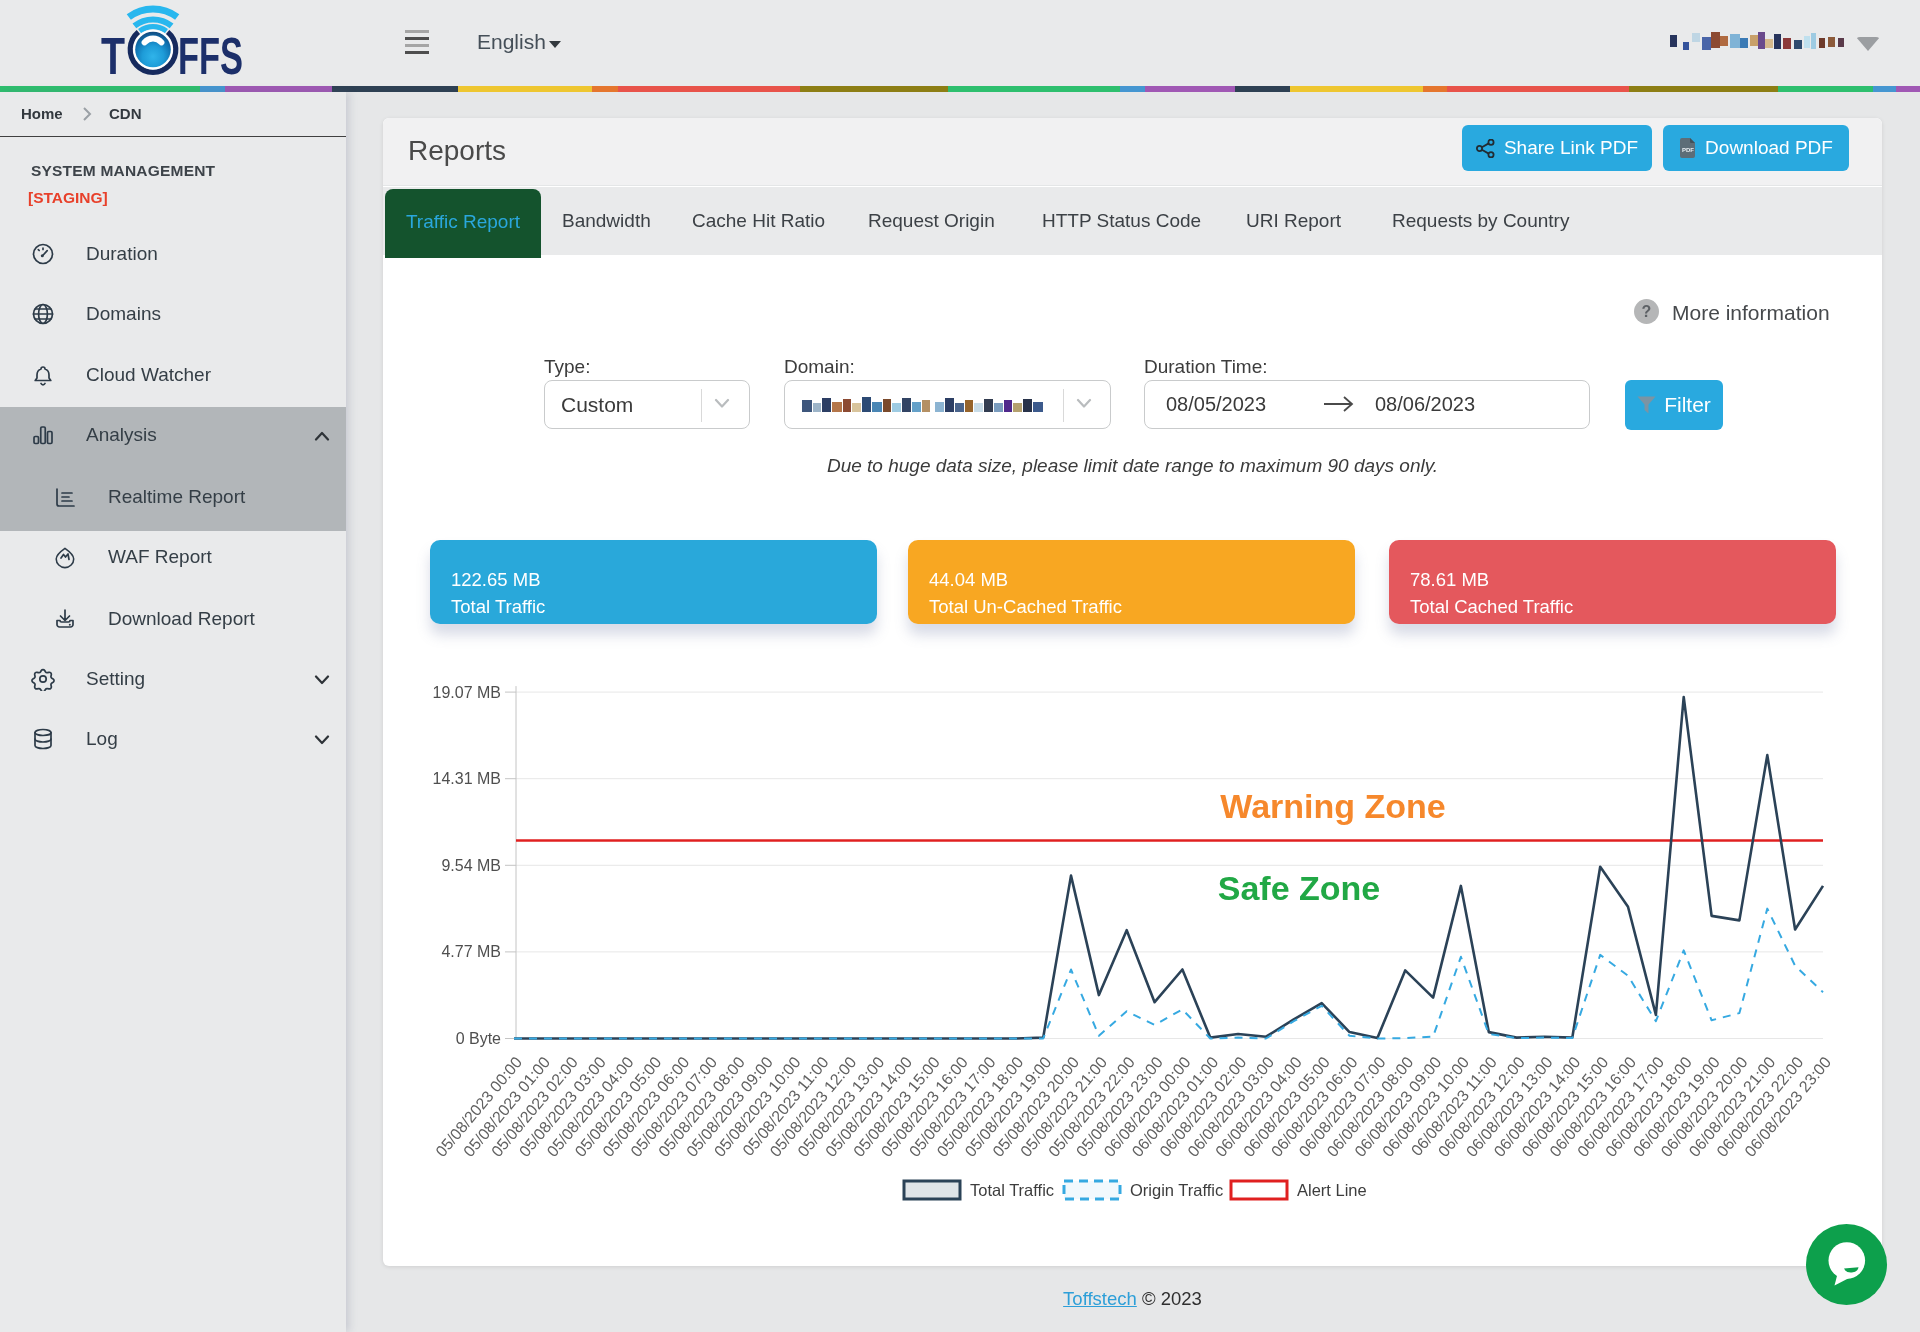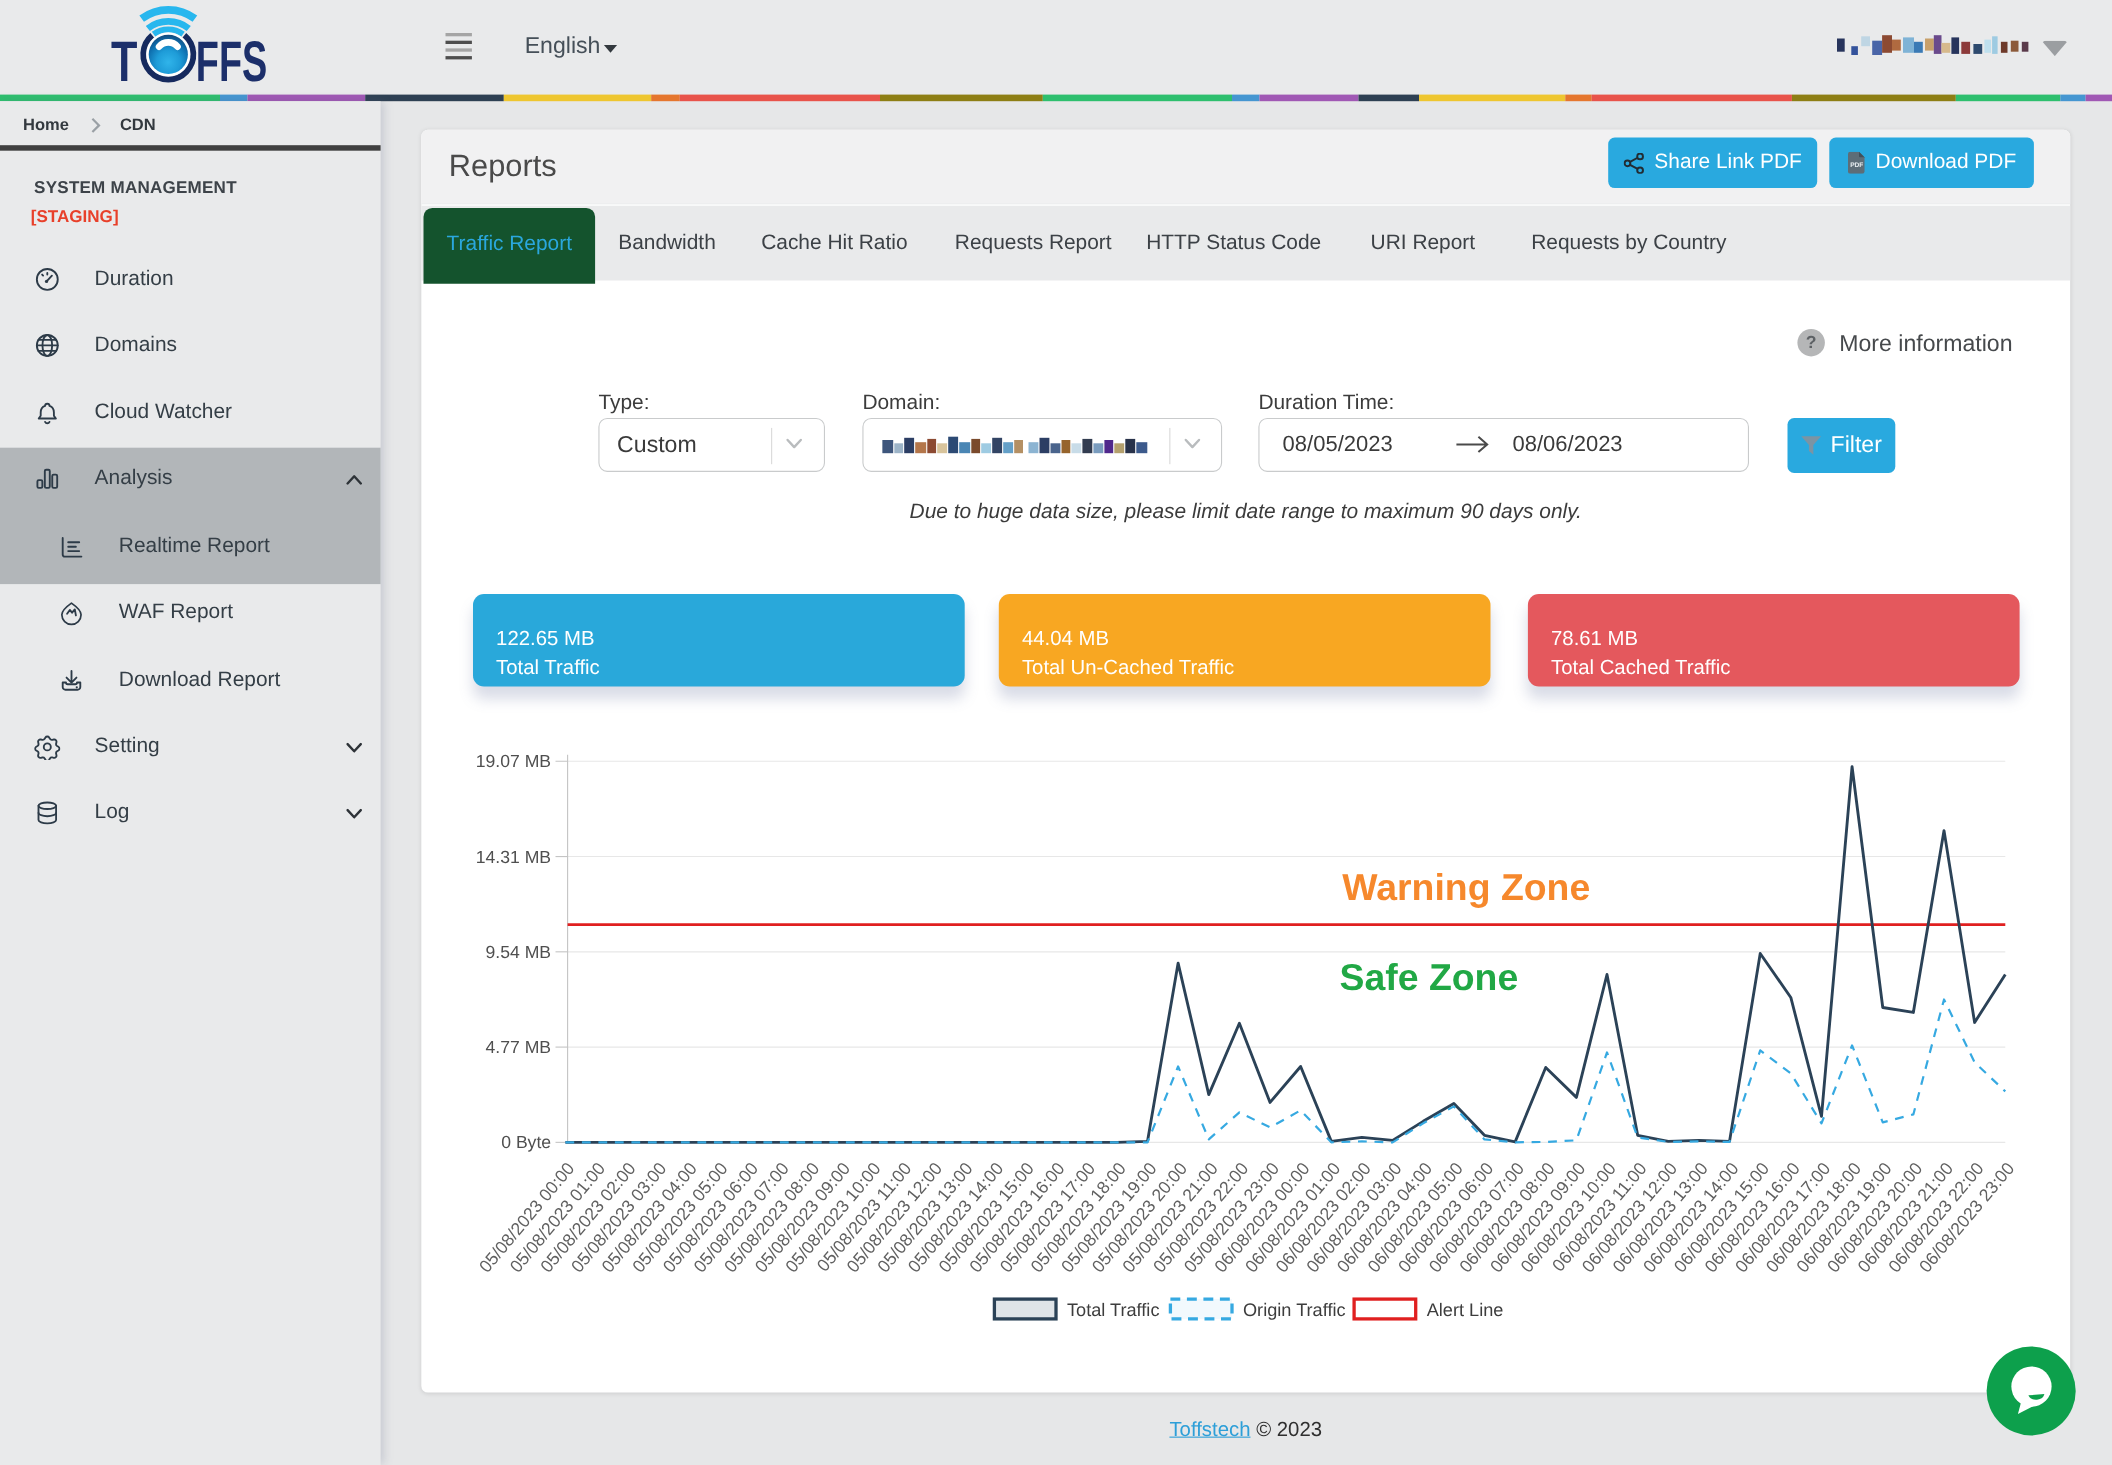--- a/index.html
+++ b/index.html
@@ -1,20 +1,20 @@
 <!DOCTYPE html>
 <html><head><meta charset="utf-8">
 <style>
 *{margin:0;padding:0;box-sizing:border-box;}
 html,body{width:1920px;height:1332px;overflow:hidden;font-family:"Liberation Sans",sans-serif;background:#e6e7e8;}
 .abs{position:absolute;}
 #header{position:absolute;left:0;top:0;width:1920px;height:86px;background:#e9eaeb;}
 #stripe{position:absolute;left:0;top:86px;width:1920px;height:6px;display:flex;}
 #sidebar{position:absolute;left:0;top:92px;width:346px;height:1240px;background:#e9eaeb;box-shadow:3px 0 8px rgba(90,100,130,.22);}
-#crumb{position:absolute;left:0;top:0;width:346px;height:45px;border-bottom:5px solid #404040;}
+#crumb{position:absolute;left:0;top:0;width:346px;height:45px;border-bottom:1px solid #404040;}
 .menuitem{position:absolute;left:0;width:346px;height:60px;}
 .mi-ic{position:absolute;left:31px;top:18px;}
 .mi-tx{position:absolute;left:86px;top:0;line-height:60px;font-size:19px;color:#343e46;}
 .chev{position:absolute;left:314px;top:26px;}
 #activeblock{position:absolute;left:0;top:315px;width:346px;height:124px;background:#b2b6b9;}
 #card{position:absolute;left:383px;top:118px;width:1499px;height:1148px;background:#fff;border-radius:6px;box-shadow:0 1px 4px rgba(0,0,0,.10);}
 #cardband{position:absolute;left:0;top:0;width:1499px;height:68px;background:#f1f1f2;border-radius:6px 6px 0 0;border-bottom:1px solid #e4e6e7;}
 #tabstrip{position:absolute;left:0;top:69px;width:1499px;height:68px;background:#e9eaeb;}
 .tab{position:absolute;top:0;height:68px;line-height:68px;font-size:19px;color:#3c4146;}
 #activetab{position:absolute;left:2px;top:2px;width:156px;height:69px;background:#14532d;border-radius:8px 8px 0 0;text-align:center;line-height:66px;font-size:19px;color:#2aa7dd;}
@@ -210,21 +210,21 @@
         <path d="M1 2 a2 2 0 0 1 2-2 h8 l5 5 v13 a2 2 0 0 1 -2 2 h-11 a2 2 0 0 1 -2-2 z" fill="#5d6d77"></path>
         <path d="M11 0 l5 5 h-4 a1 1 0 0 1 -1-1 z" fill="#41505a"></path>
         <text x="3" y="14" font-size="6" font-weight="bold" fill="#e8eef1" font-family="Liberation Sans,sans-serif">PDF</text>
       </svg>
     <span>Download PDF</span>
   </div>
   <div id="tabstrip">
     <div id="activetab">Traffic Report</div>
     <div class="tab" style="left:179px;">Bandwidth</div>
     <div class="tab" style="left:309px;">Cache Hit Ratio</div>
-    <div class="tab" style="left:485px;">Requests Report</div>
+    <div class="tab" style="left:485px;">Request Origin</div>
     <div class="tab" style="left:659px;">HTTP Status Code</div>
     <div class="tab" style="left:863px;">URI Report</div>
     <div class="tab" style="left:1009px;">Requests by Country</div>
   </div>
   <div class="abs" style="left:1251px;top:181px;width:25px;height:25px;border-radius:50%;background:#b5b6b7;text-align:center;line-height:25px;font-size:16px;font-weight:bold;color:#5d6165;">?</div>
   <div class="abs" style="left:1289px;top:183px;font-size:21px;color:#46494c;">More information</div>
 
   <div class="fldlabel" style="left:161px;top:238px;">Type:</div>
   <div class="fldlabel" style="left:401px;top:238px;">Domain:</div>
   <div class="fldlabel" style="left:761px;top:238px;">Duration Time:</div>

